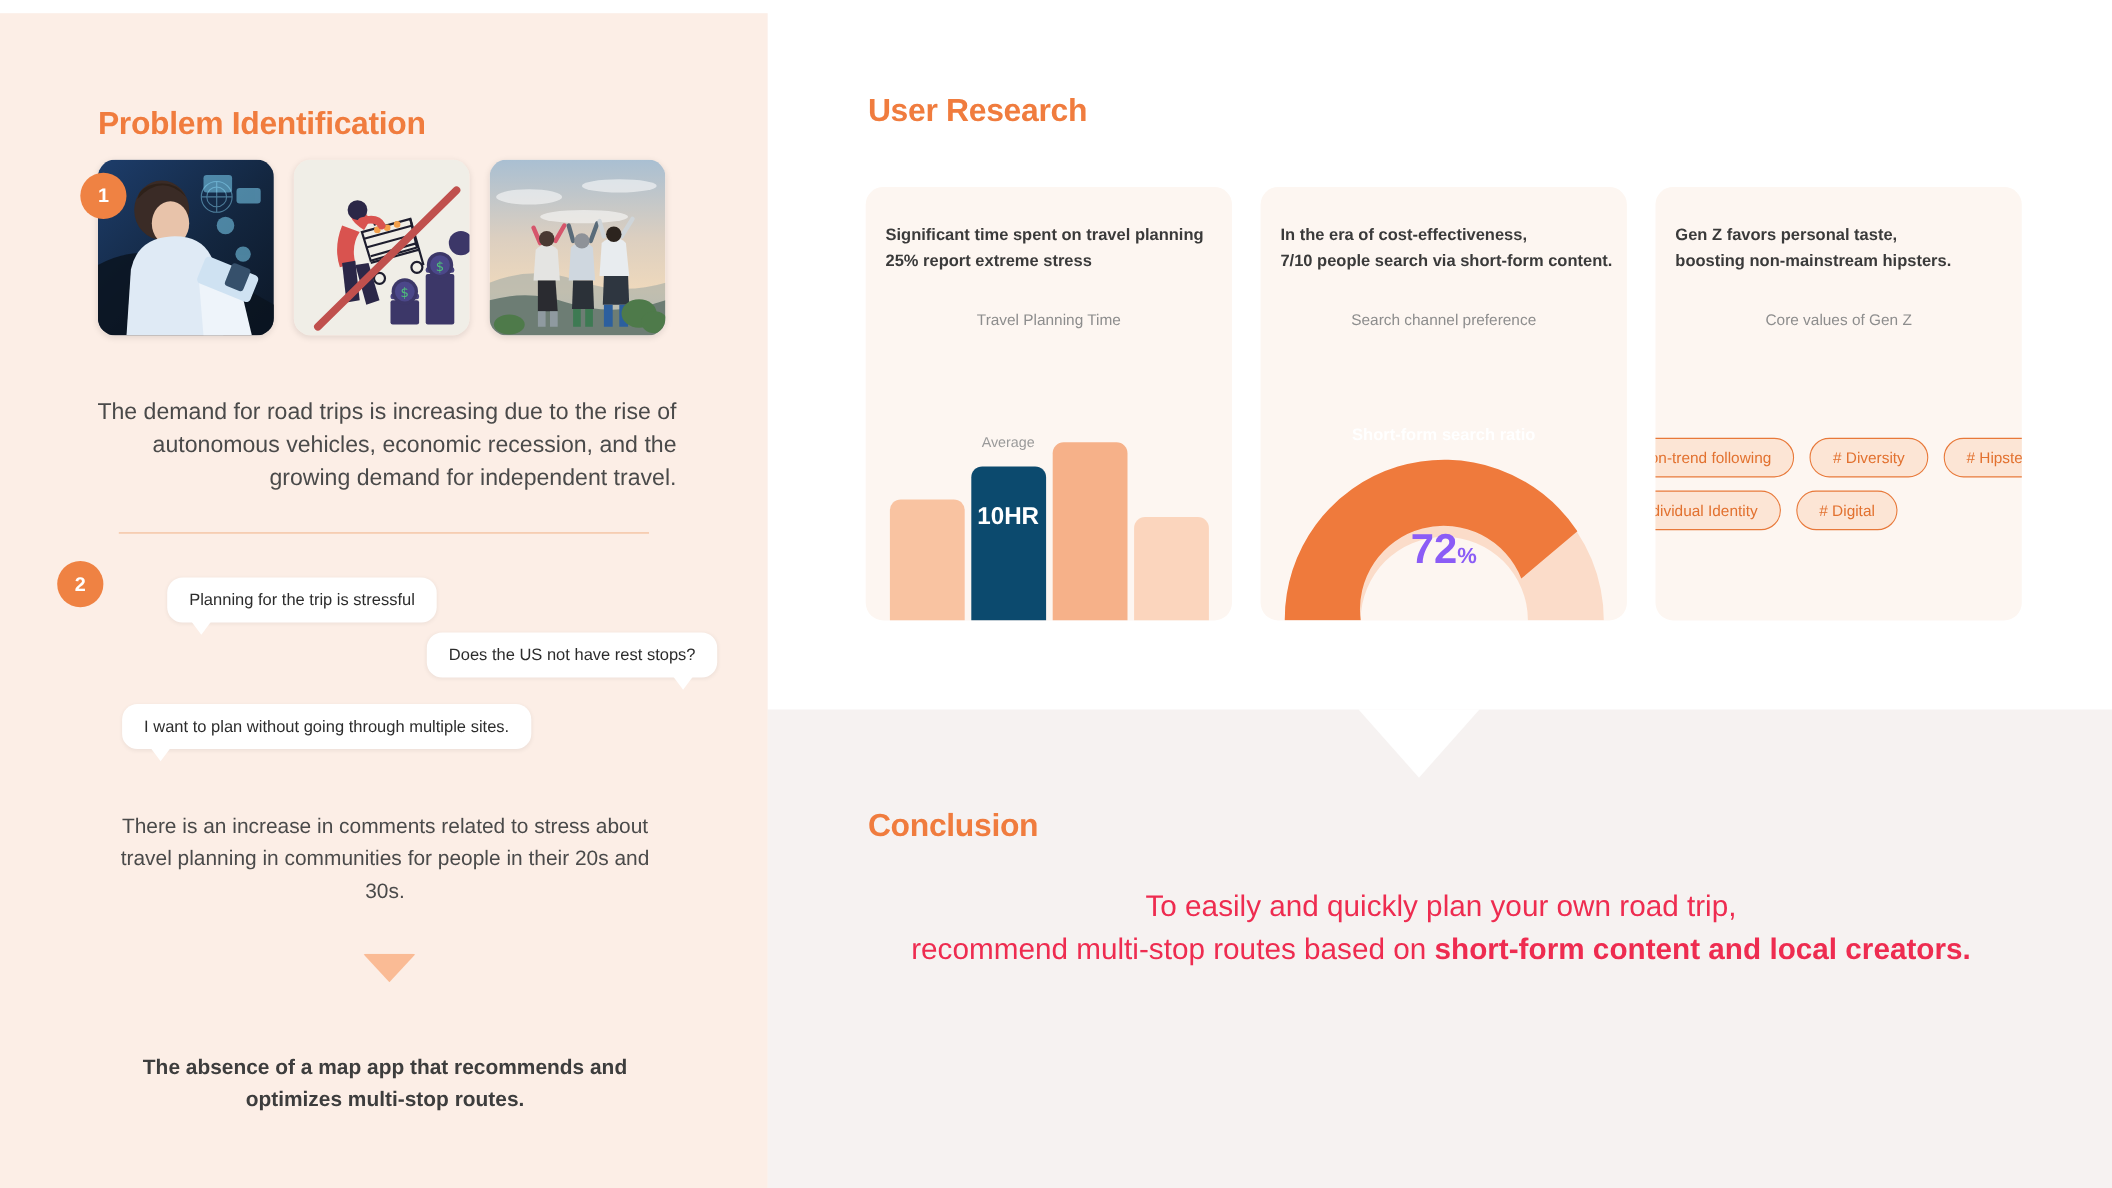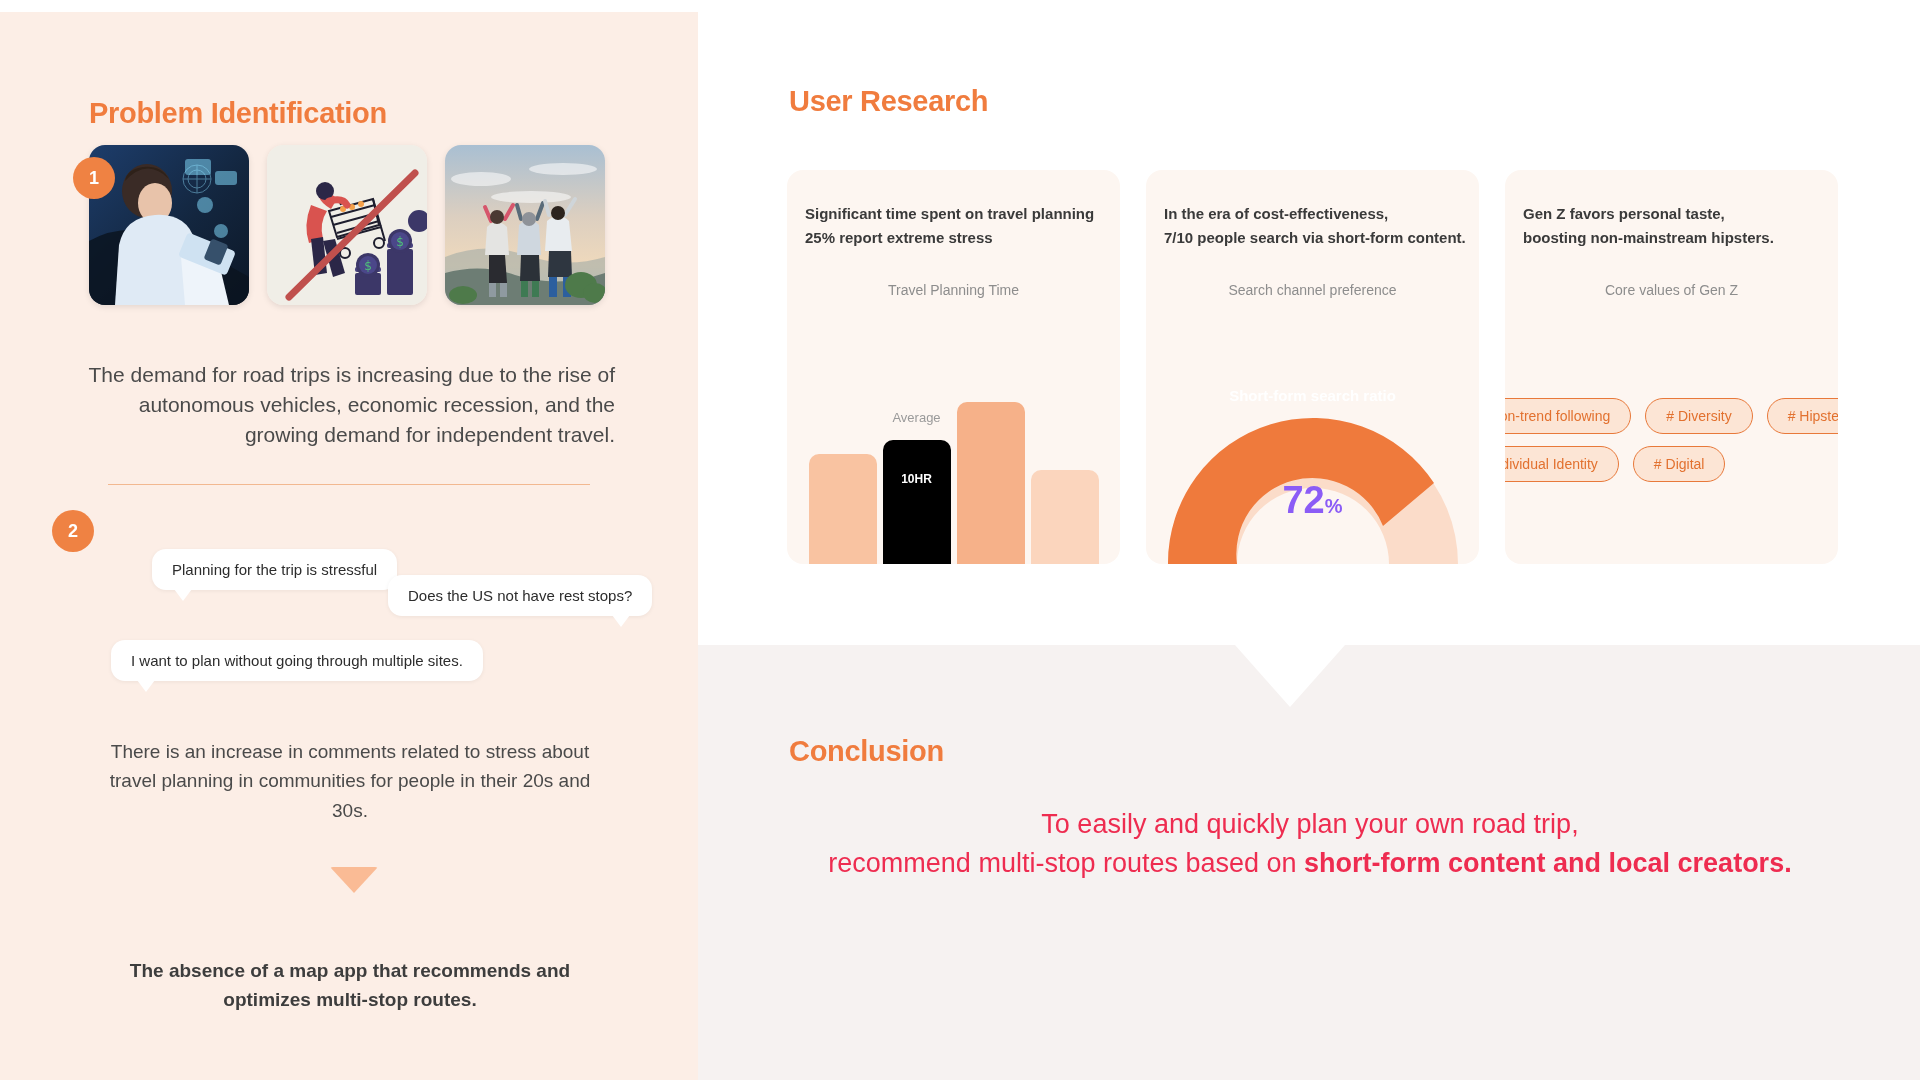--- a/index.html
+++ b/index.html
@@ -54,21 +54,21 @@
   .bubble {
     position: absolute; background: #fff; border-radius: 14px;
     font-size: 15px; color: #2c2c2c; padding: 12px 20px; white-space: nowrap;
     box-shadow: 0 1px 4px rgba(0,0,0,0.06);
   }
   .bubble::after {
     content: ""; position: absolute; width: 0; height: 0;
     border-left: 9px solid transparent; border-right: 9px solid transparent;
     border-top: 12px solid #fff; bottom: -11px;
   }
-  .bubble-1 { left: 152px; top: 18px; margin-top: 24px; }
+  .bubble-1 { left: 152px; top: 18px; }
   .bubble-1::after { left: 22px; }
   .bubble-2 { left: 388px; top: 68px; }
   .bubble-2::after { right: 22px; }
   .bubble-3 { left: 111px; top: 133px; }
   .bubble-3::after { left: 26px; }
 
   .insight-text {
     position: absolute; left: 100px; top: 725px; width: 500px;
     text-align: center; font-size: 19px; line-height: 1.55; color: #4a4a4a;
   }
@@ -114,21 +114,21 @@
     position: absolute; left: 0; bottom: 0; width: 333px; height: 180px;
     display: flex; align-items: flex-end; justify-content: center; gap: 6px;
   }
   .bar { width: 68px; border-radius: 10px 10px 0 0; position: relative; }
   .bar-label-top {
     position: absolute; left: 0; right: 0; top: -30px;
     text-align: center; font-size: 13px; color: #9a9a9a;
   }
   .bar-value {
     position: absolute; left: 0; right: 0; top: 32px;
-    text-align: center; font-size: 12px; font-weight: bold; color: #fff;
+    text-align: center; font-size: 22px; font-weight: bold; color: #fff;
   }
 
   
   .gauge {
     position: absolute; left: 0; bottom: 0; width: 333px; height: 215px;
   }
   .gauge-label {
     position: absolute; left: 0; right: 0; top: 38px; text-align: center;
     font-size: 15px; font-weight: bold; color: #ffffff; z-index: 4;
   }
@@ -324,21 +324,21 @@
 
   <div class="section-title right-title">User Research</div>
 
   <div class="cards">
 
     <div class="card">
       <div class="card-head">Significant time spent on travel planning<br>25% report extreme stress</div>
       <div class="card-sub">Travel Planning Time</div>
       <div class="bars">
         <div class="bar" style="height:110px;background:#f9c3a1;"></div>
-        <div class="bar" style="height:124px;background:#000000;">
+        <div class="bar" style="height:140px;background:#0c4a6e;">
           <div class="bar-label-top">Average</div>
           <div class="bar-value">10HR</div>
         </div>
         <div class="bar" style="height:162px;background:#f6b189;"></div>
         <div class="bar" style="height:94px;background:#fbd5bd;"></div>
       </div>
     </div>
 
     <div class="card">
       <div class="card-head">In the era of cost-effectiveness,<br>7/10 people search via short-form content.</div>

